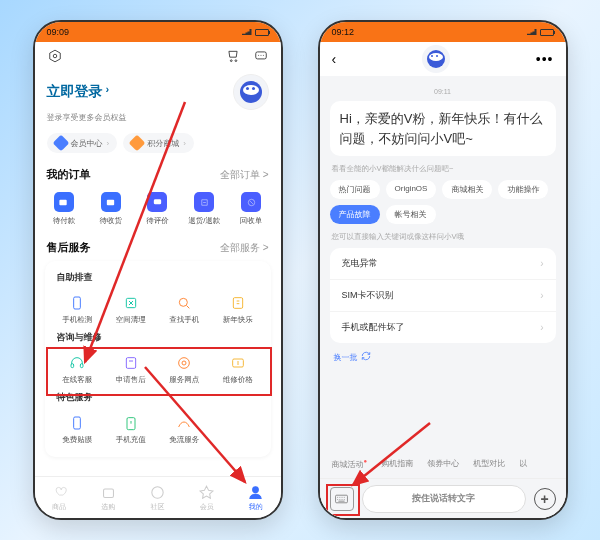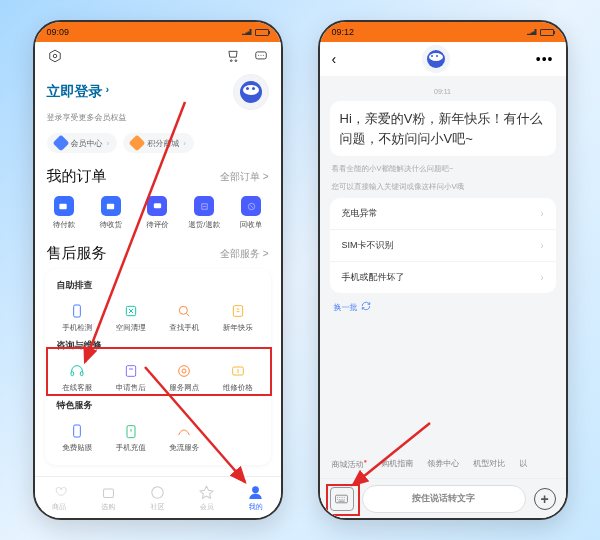--- a/index.html
+++ b/index.html
@@ -56,21 +56,21 @@
   .botface:after{content:"";position:absolute;top:4px;left:3px;width:16px;height:10px;background:#fff;border-radius:50%;}
   .botface:before{content:"";position:absolute;top:6px;left:6px;width:3px;height:3px;background:#3a5ad8;border-radius:50%;box-shadow:6px 0 #3a5ad8;z-index:2;}
 
   .pill-row { display:flex; gap:6px; padding:4px 12px 8px;}
   .pill { flex:0 0 auto; display:flex;align-items:center;gap:4px; padding:4px 8px; background:#f5f6f8; border-radius:12px; font-size:8px; color:#666;}
   .pill .dot { width:12px;height:12px;border-radius:3px; transform:rotate(45deg);}
   .dot-blue{background:#4a7eff;}
   .dot-orange{background:#ff9a3c;}
 
   .section-hdr { display:flex;justify-content:space-between;align-items:center;padding:6px 12px;}
-  .section-hdr .t { font-size:15px;font-weight:400;color:#111;}
+  .section-hdr .t { font-size:11px;font-weight:700;color:#111;}
   .section-hdr .more { font-size:10px;color:#999;}
 
   .order-row { display:flex;justify-content:space-around;padding:4px 6px 10px;}
   .order-it { display:flex;flex-direction:column;align-items:center;gap:4px;font-size:7.5px;color:#555;width:20%;}
   .order-ic { width:20px;height:20px;border-radius:5px;display:flex;align-items:center;justify-content:center;}
   .oic1{background:#3a6fff;}
   .oic2{background:#3a6fff;}
   .oic3{background:#4a5eff;}
   .oic4{background:#4a5eff;}
   .oic5{background:#4a5eff;}
@@ -460,20 +460,28 @@
     <span class="p2-more">•••</span>
   </div>
 
   <div class="p2-scroll">
     <div class="chat-area">
       <div class="chat-ts">09:11</div>
 
       <div class="bubble">Hi，亲爱的V粉，新年快乐！有什么问题，不妨问问小V吧~</div>
 
       <div class="hint">看看全能的小V都能解决什么问题吧~</div>
+      <div class="chip-row">
+        <span class="chip">热门问题</span>
+        <span class="chip">OriginOS</span>
+        <span class="chip">商城相关</span>
+        <span class="chip">功能操作</span>
+        <span class="chip active">产品故障</span>
+        <span class="chip">帐号相关</span>
+      </div>
 
       <div class="hint">您可以直接输入关键词或像这样问小V哦</div>
       <div class="list-row">
         <div class="list-it">
             <span>充电异常</span>
             <span class="chev">›</span>
           </div>
         <div class="list-it">
             <span>SIM卡不识别</span>
             <span class="chev">›</span>

